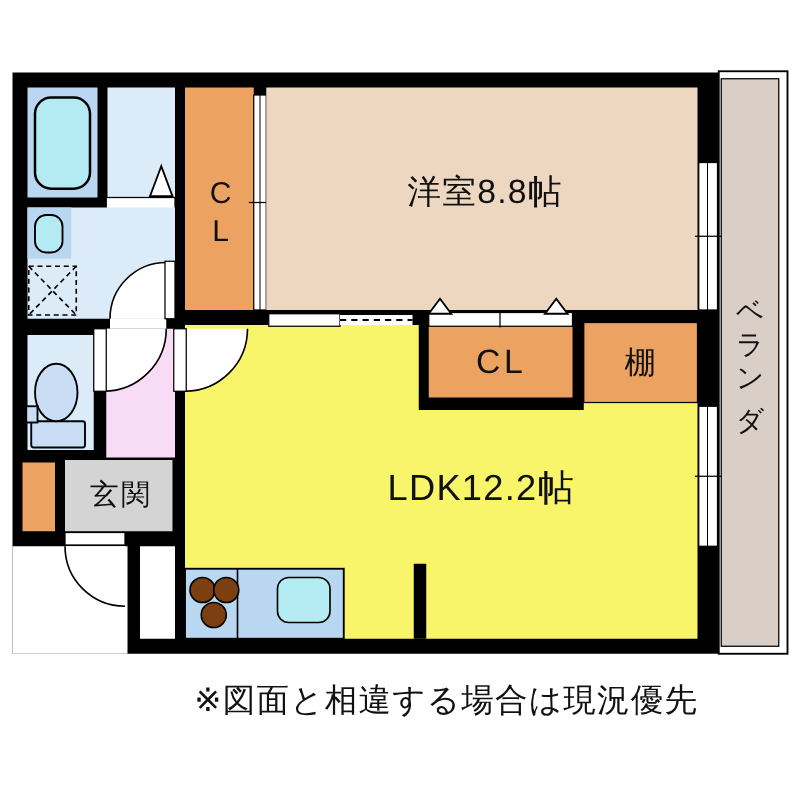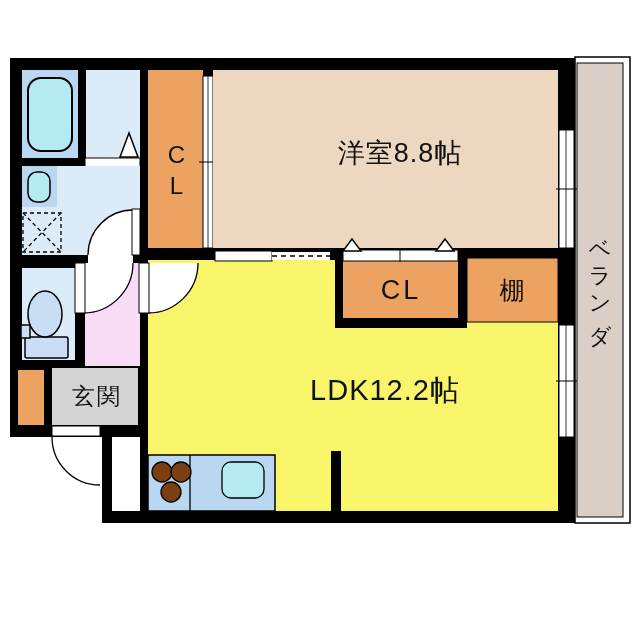--- a/index.html
+++ b/index.html
@@ -124,21 +124,22 @@
       <line x1="566" y1="130" x2="566" y2="248" stroke="#000" stroke-width="0.8"></line>
       <line x1="556" y1="189" x2="577" y2="189" stroke="#000" stroke-width="1"></line>
     </g>
     <g>
       <rect x="559" y="325" width="15" height="112" fill="#ffffff" stroke="#000" stroke-width="1"></rect>
       <line x1="566" y1="325" x2="566" y2="437" stroke="#000" stroke-width="0.8"></line>
       <line x1="556" y1="381" x2="577" y2="381" stroke="#000" stroke-width="1"></line>
     </g>
   </svg>
 
-  <div class="label lbl-yoshitsu" style="left:388px;top:153px;margin-left:12px;">洋室8.8帖</div>
+  <div class="label lbl-yoshitsu" style="left:388px;top:153px;">洋室8.8帖</div>
   <div class="label lbl-ldk" style="left:385px;top:391px;text-align:center;">LDK12.2帖</div>
   <div class="label vert lbl-cl-tall" style="left:176px;top:172px;">CL</div>
   <div class="label lbl-cl-mid" style="left:401px;top:290px;">CL</div>
   <div class="label lbl-tana" style="left:512px;top:290px;">棚</div>
   <div class="label lbl-genkan" style="left:97px;top:396px;">玄関</div>
   <div class="label vert lbl-veranda" style="left:600px;top:280px;">ベランダ</div>
 
+  <div class="label lbl-disclaimer" style="left:357px;top:560px;">※図面と相違する場合は現況優先</div>
 </div>
 
 </body></html>

